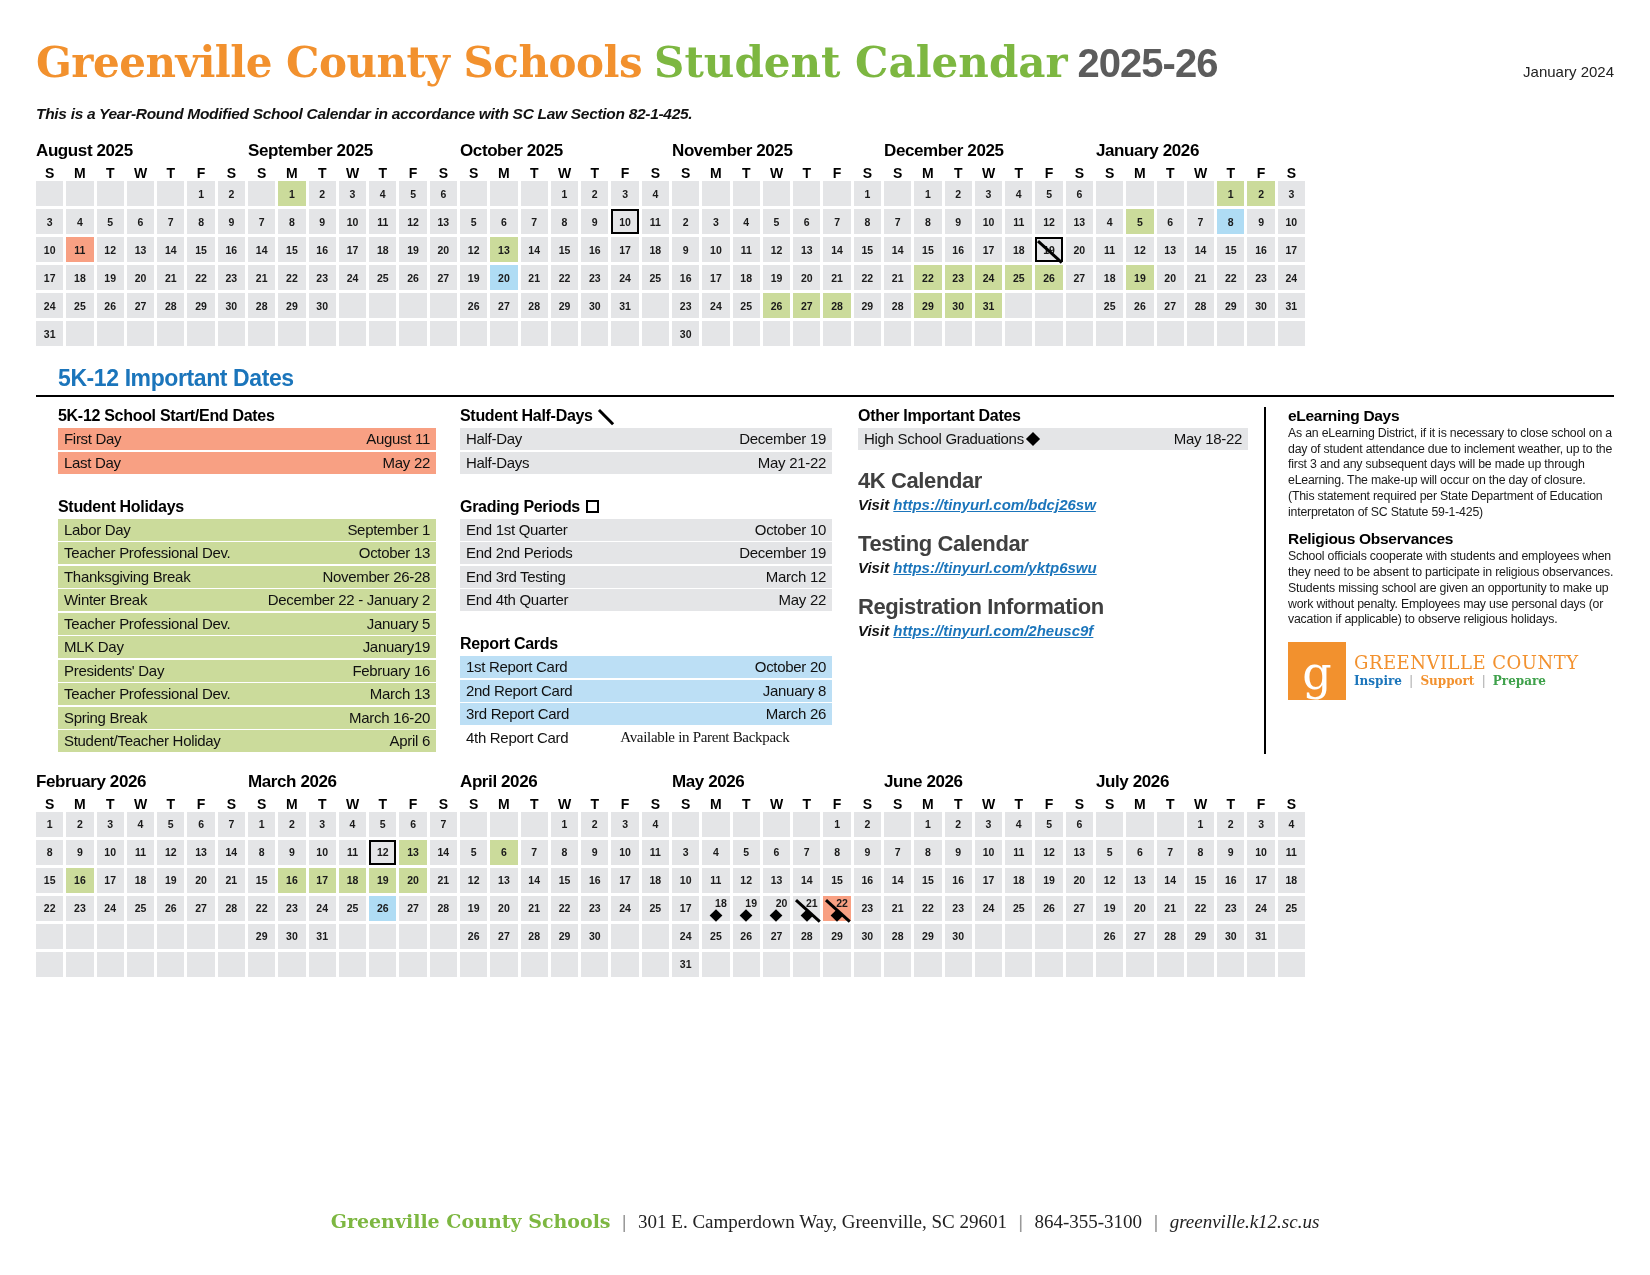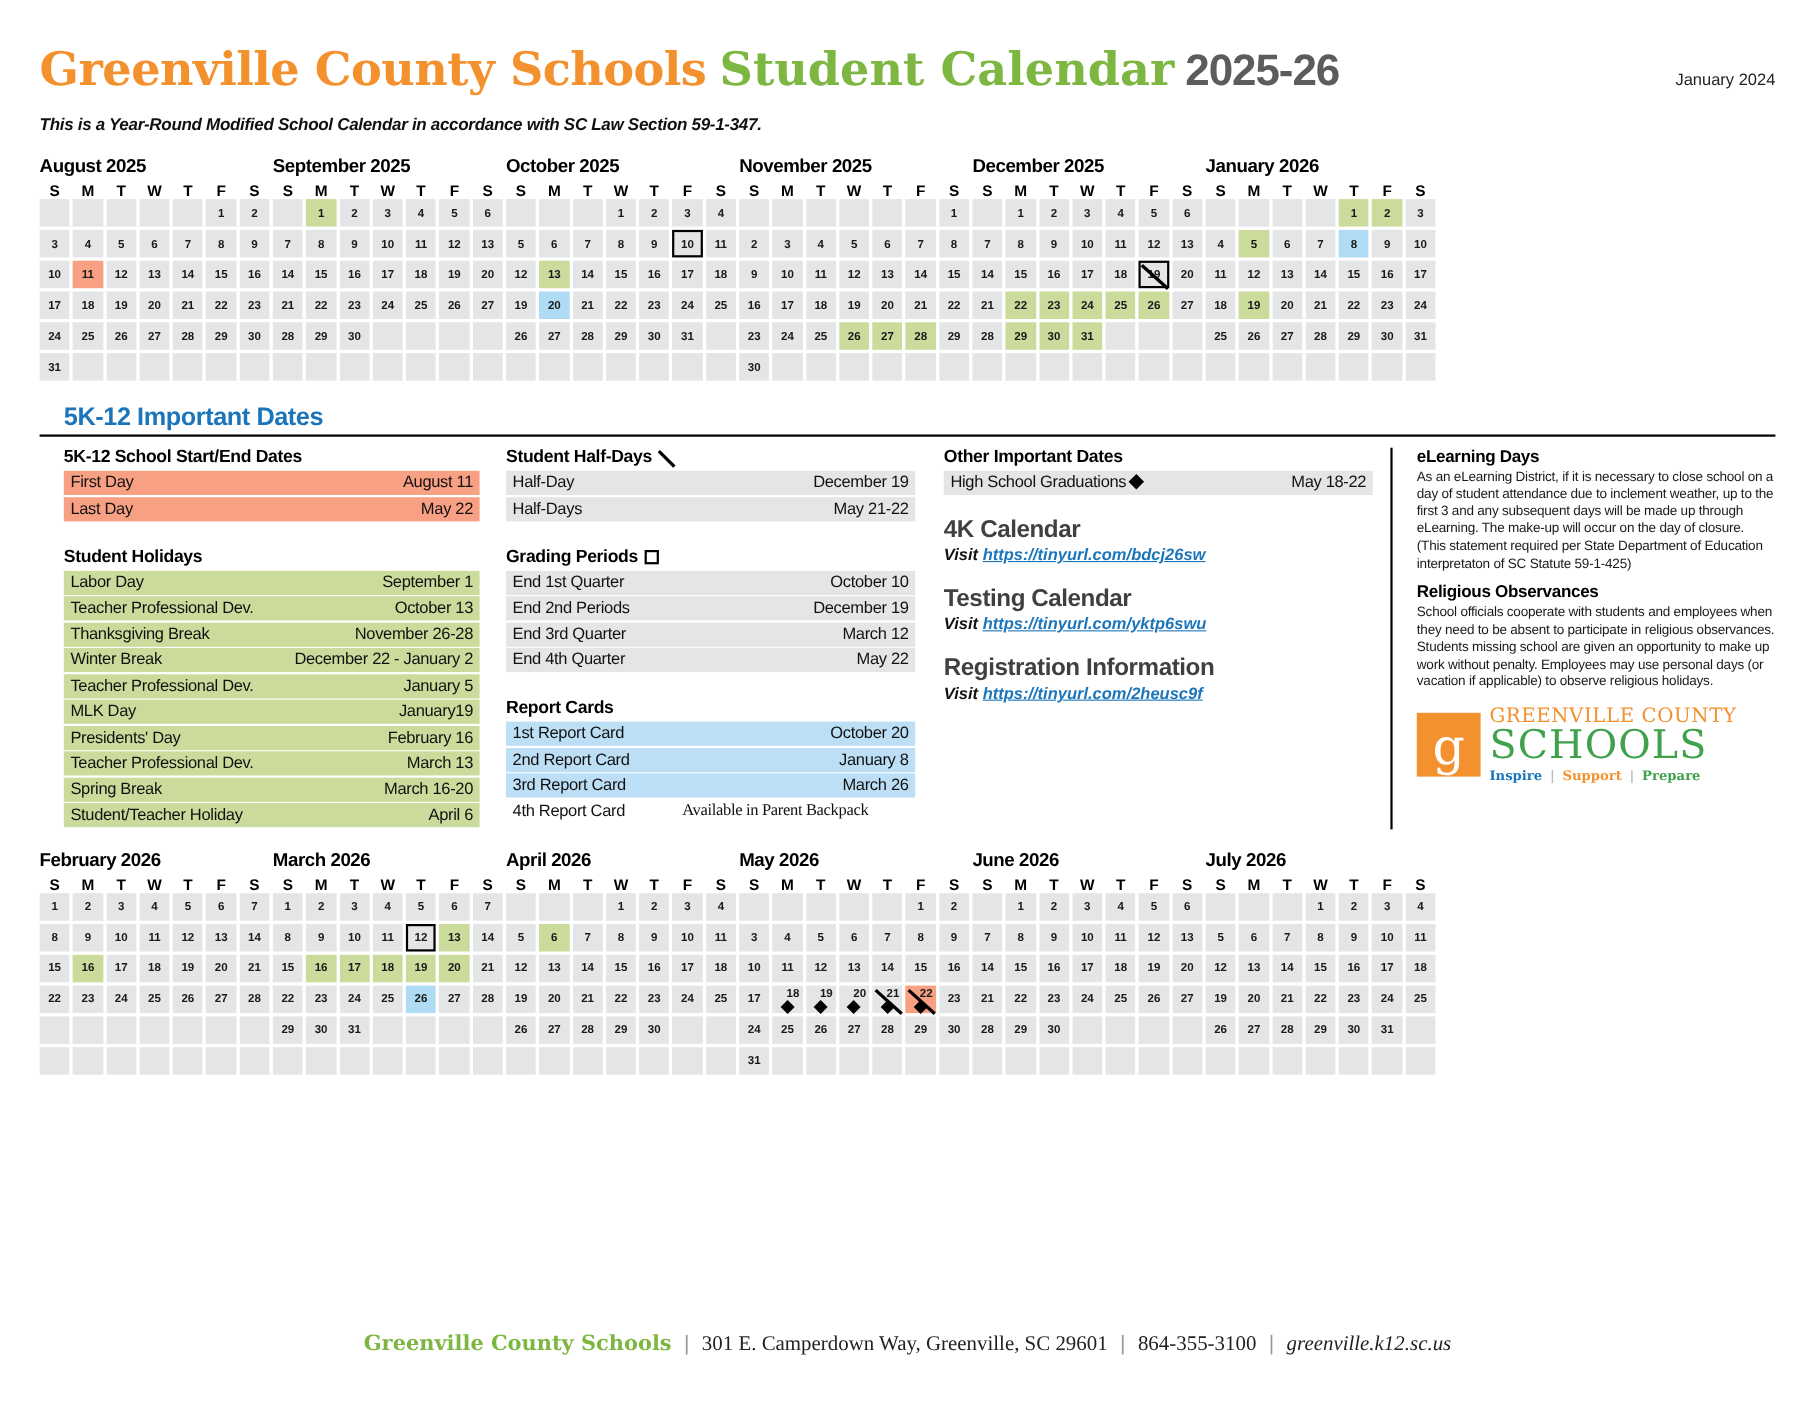--- a/index.html
+++ b/index.html
@@ -124,21 +124,21 @@
 <body>
 
 <div class="page">
 
   <div class="header">
     <span class="title-orange">Greenville County Schools</span>
     <span class="title-green">Student Calendar</span>
     <span class="title-gray">2025-26</span>
     <span class="rev-date">January 2024</span>
   </div>
-  <div class="subtitle">This is a Year-Round Modified School Calendar in accordance with SC Law Section 59-1-347.</div>
+  <div class="subtitle">This is a Year-Round Modified School Calendar in accordance with SC Law Section 82-1-425.</div>
 
   <div class="months-row" id="months-top">
       <div class="month">
         <div class="month-name">August 2025</div>
         <div class="dow-row">
           <div class="dow">S</div>
           <div class="dow">M</div>
           <div class="dow">T</div>
           <div class="dow">W</div>
           <div class="dow">T</div>
@@ -988,21 +988,21 @@
         <div id="grading-rows">
             <div class="row gray">
               <span class="lbl">End 1st Quarter</span>
               <span class="val">October 10</span>
             </div>
             <div class="row gray">
               <span class="lbl">End 2nd Periods</span>
               <span class="val">December 19</span>
             </div>
             <div class="row gray">
-              <span class="lbl">End 3rd Quarter</span>
+              <span class="lbl">End 3rd Testing</span>
               <span class="val">March 12</span>
             </div>
             <div class="row gray">
               <span class="lbl">End 4th Quarter</span>
               <span class="val">May 22</span>
             </div>
           </div>
 
         <div class="sec-head sp">Report Cards</div>
         <div id="report-rows">
@@ -1049,21 +1049,20 @@
             <div class="d-body">As an eLearning District, if it is necessary to close school on a day of student attendance due to inclement weather, up to the first 3 and any subsequent days will be made up through eLearning. The make-up will occur on the day of closure. (This statement required per State Department of Education interpretaton of SC Statute 59-1-425)</div>
             <div class="d-head sp">Religious Observances</div>
             <div class="d-body">School officials cooperate with students and employees when they need to be absent to participate in religious observances. Students missing school are given an opportunity to make up work without penalty. Employees may use personal days (or vacation if applicable) to observe religious holidays.</div>
           </div>
         <div class="logo">
           <div class="logo-mark">
             <span class="g">g</span>
           </div>
           <div class="logo-txt">
             <div class="logo-l1">GREENVILLE COUNTY</div>
-            <div class="logo-l2">SCHOOLS</div>
             <div class="logo-tag">
               <span class="tg-b">Inspire</span>
               <span class="tg-sep">|</span>
               <span class="tg-o">Support</span>
               <span class="tg-sep">|</span>
               <span class="tg-g">Prepare</span>
             </div>
           </div>
         </div>
       </div>

